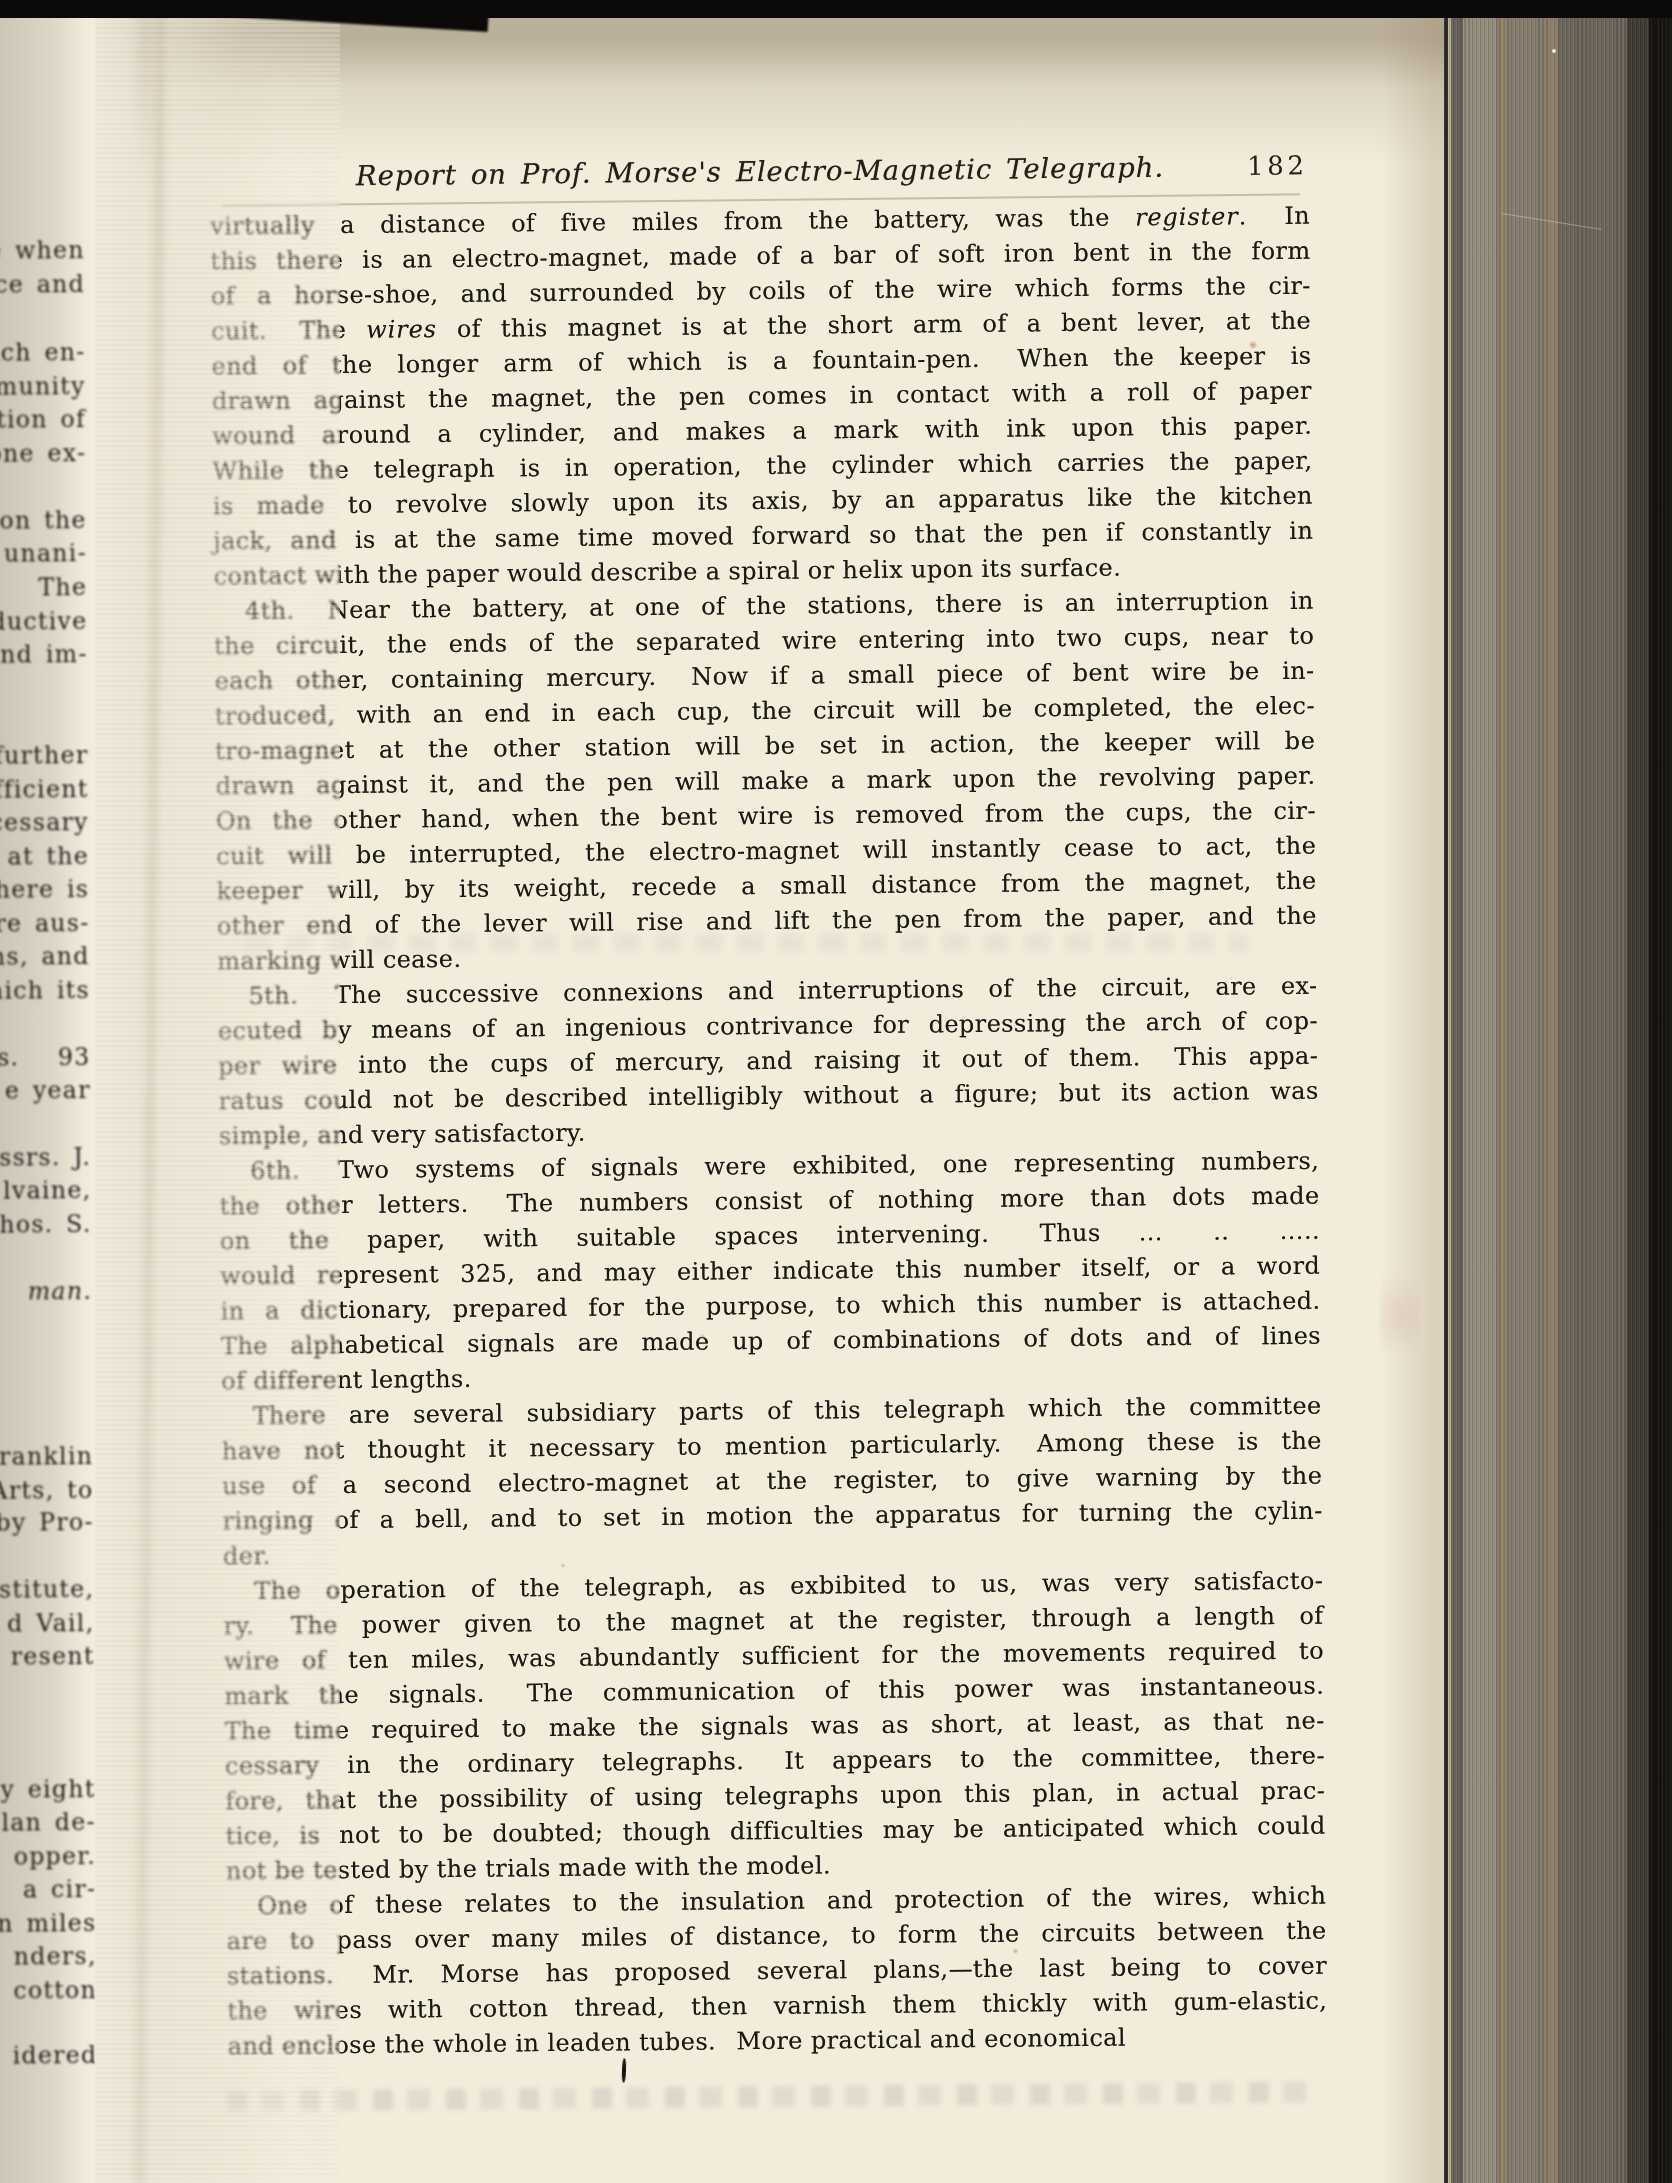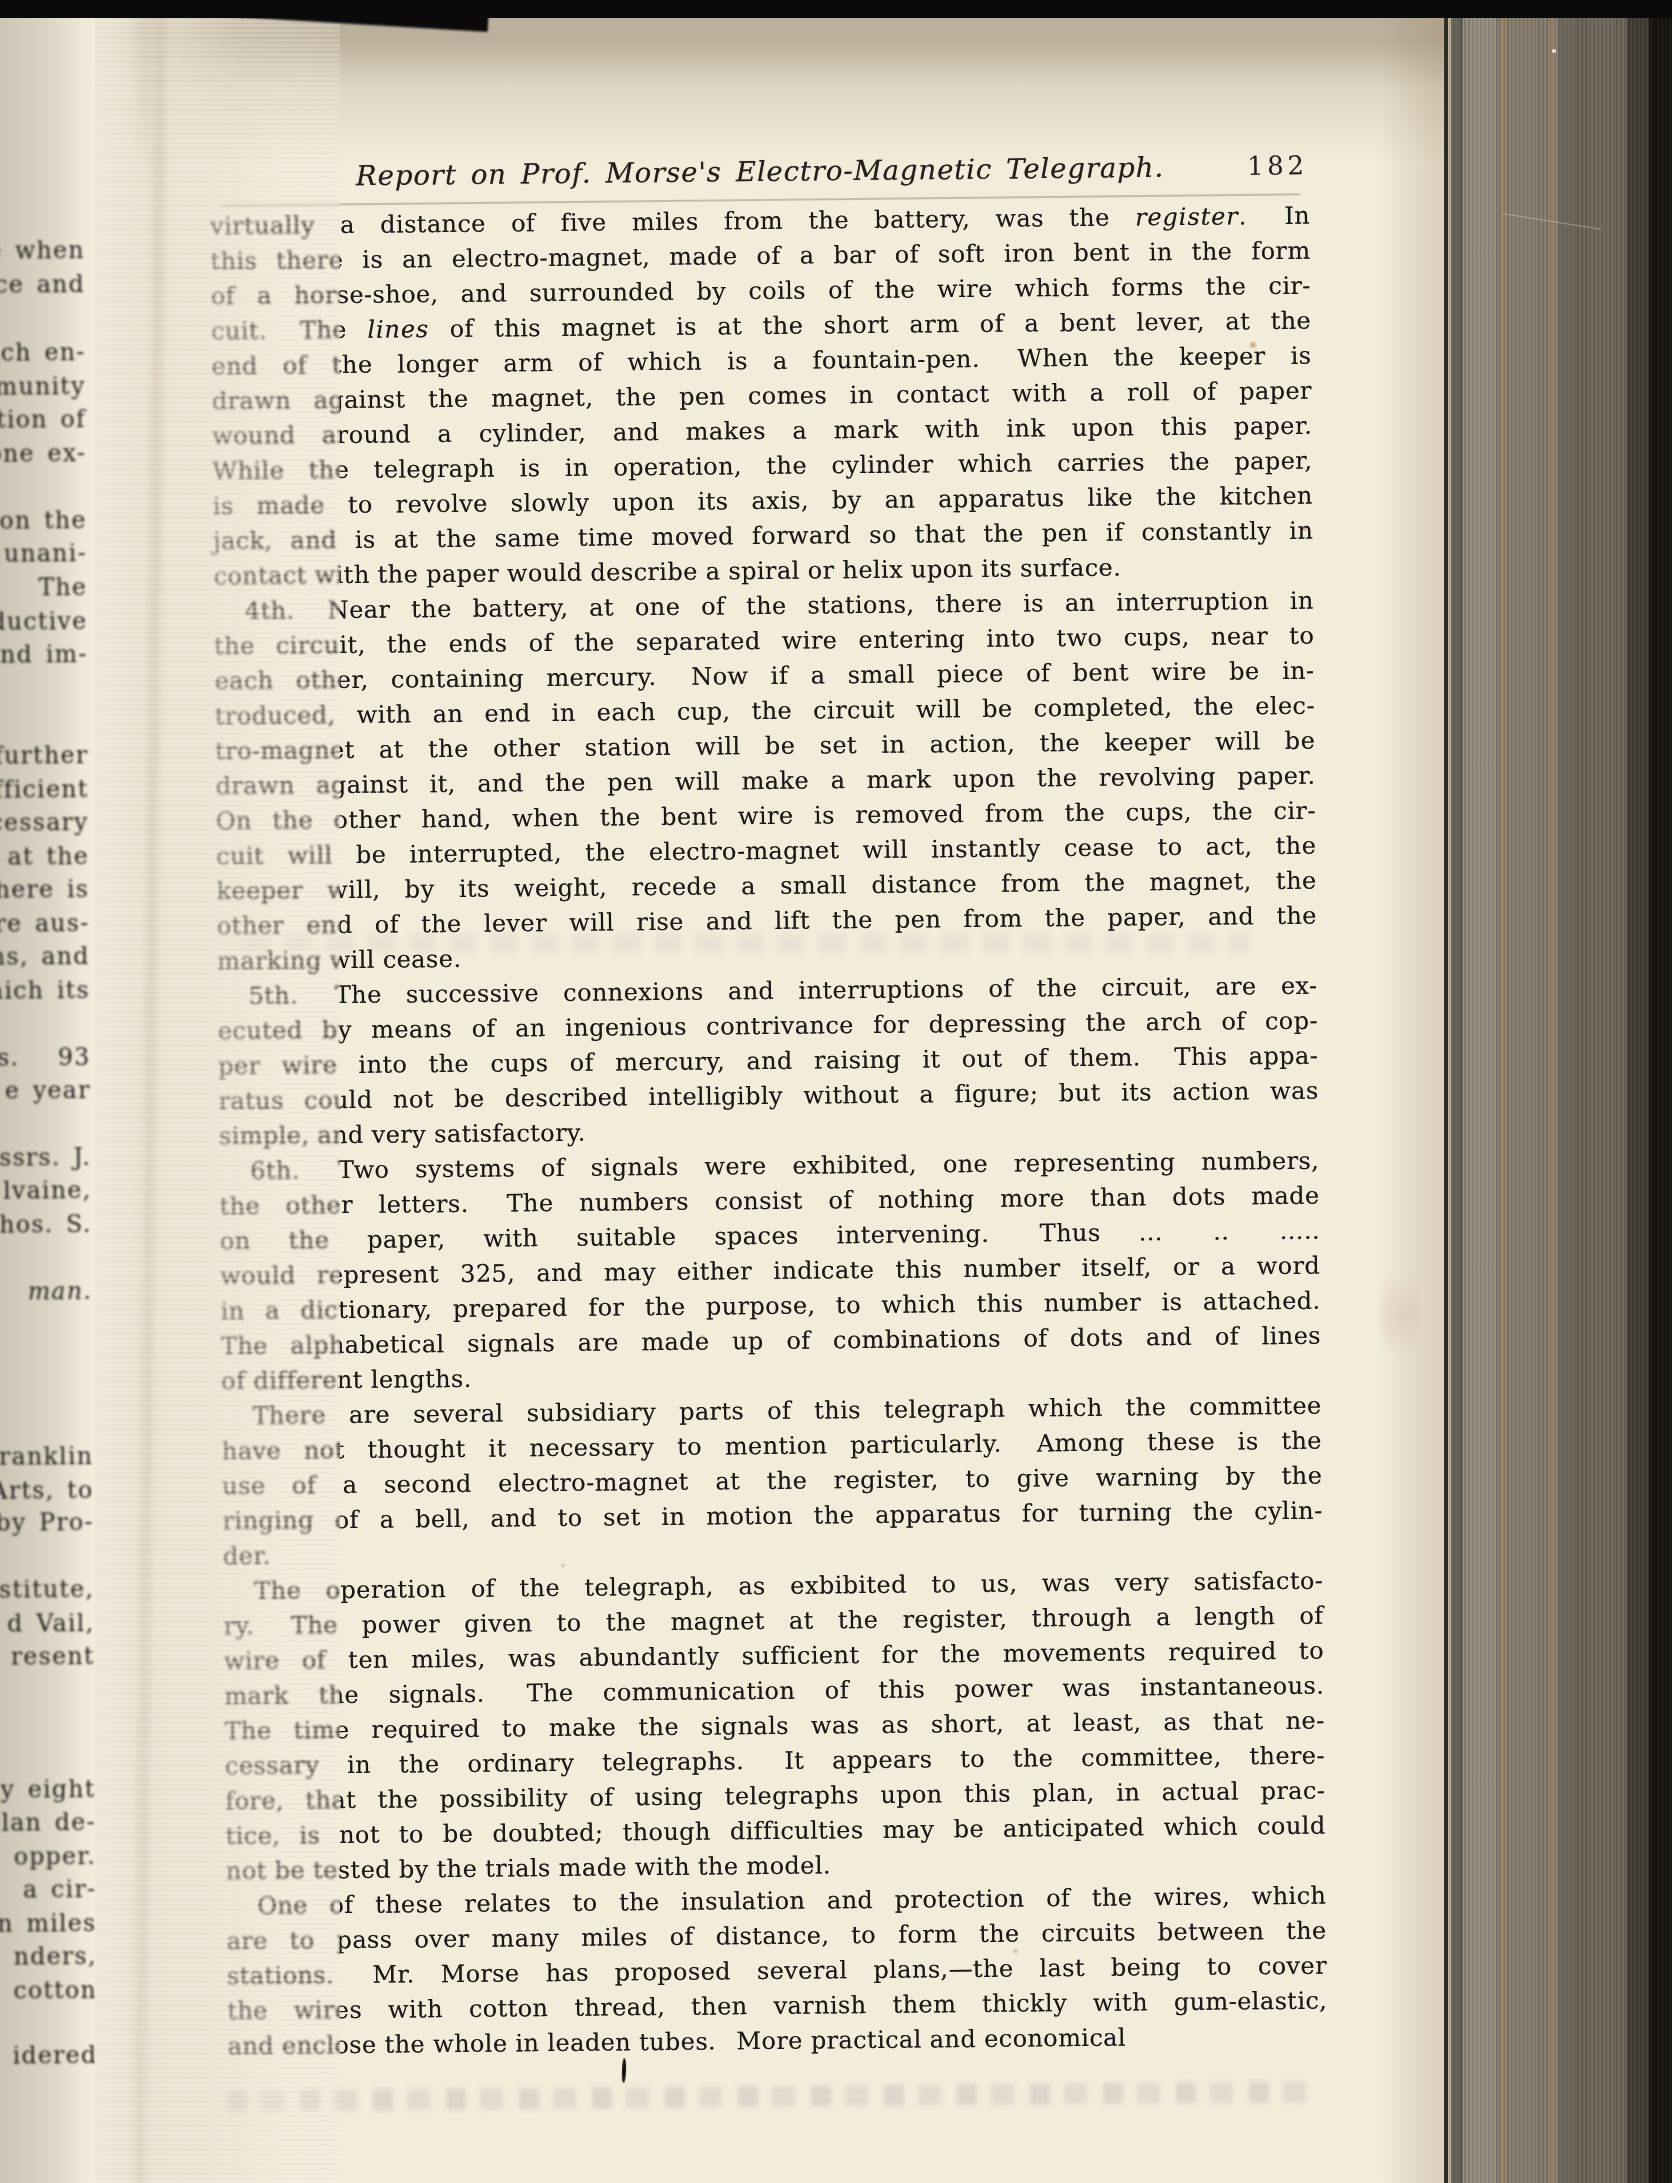--- a/index.html
+++ b/index.html
@@ -159,21 +159,21 @@
     <span class="header-title">Report on Prof. Morse's Electro-Magnetic Telegraph.</span>
     <span class="page-num">182</span>
   </div>
   <div class="header-rule"></div>
 
   <div class="text-block" id="text-block">
       <div class="para">
         <div class="bline"><span>virtually a distance of five miles from the battery, was the </span><i>register</i><span>.  In</span></div>
         <div class="bline"><span>this there is an electro-magnet, made of a bar of soft iron bent in the form</span></div>
         <div class="bline"><span>of a horse-shoe, and surrounded by coils of the wire which forms the cir-</span></div>
-        <div class="bline"><span>cuit.  The </span><i>lines</i><span> of this magnet is at the short arm of a bent lever, at the</span></div>
+        <div class="bline"><span>cuit.  The </span><i>wires</i><span> of this magnet is at the short arm of a bent lever, at the</span></div>
         <div class="bline"><span>end of the longer arm of which is a fountain-pen.  When the keeper is</span></div>
         <div class="bline"><span>drawn against the magnet, the pen comes in contact with a roll of paper</span></div>
         <div class="bline"><span>wound around a cylinder, and makes a mark with ink upon this paper.</span></div>
         <div class="bline"><span>While the telegraph is in operation, the cylinder which carries the paper,</span></div>
         <div class="bline"><span>is made to revolve slowly upon its axis, by an apparatus like the kitchen</span></div>
         <div class="bline"><span>jack, and is at the same time moved forward so that the pen if constantly in</span></div>
         <div class="bline last"><span>contact with the paper would describe a spiral or helix upon its surface.</span></div>
       </div>
       <div class="para">
         <div class="bline ind"><span>4th.  Near the battery, at one of the stations, there is an interruption in</span></div>

